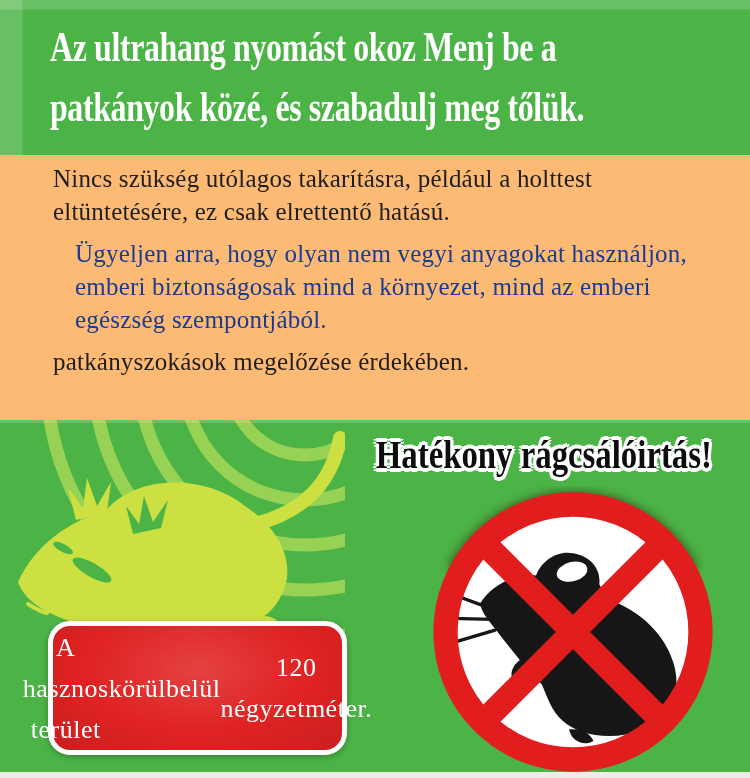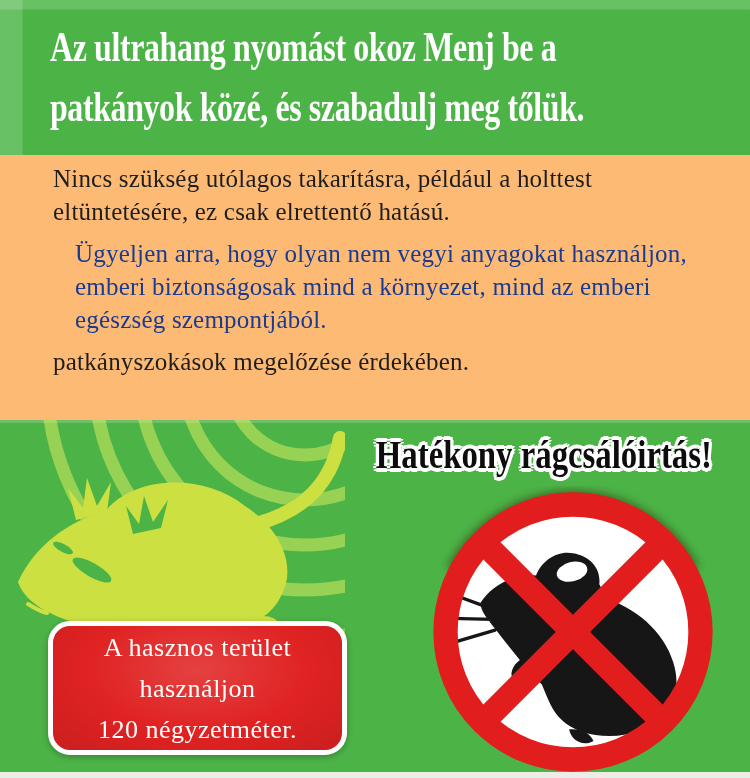--- a/index.html
+++ b/index.html
@@ -48,21 +48,21 @@
       -3px -3px 0 #fff, 3px -3px 0 #fff, -3px 3px 0 #fff, 3px 3px 0 #fff,
       -4px 0 0 #fff, 4px 0 0 #fff, 0 -4px 0 #fff, 0 4px 0 #fff;
   }
   .area-badge {
     position:absolute; left:48px; top:201px; width:299px; height:134px;
     background:
       radial-gradient(ellipse at 50% 35%, rgba(255,255,255,.14) 0%, rgba(0,0,0,0) 55%, rgba(0,0,0,.10) 100%),
       var(--red-badge);
     border:5px solid #fff; border-radius:22px;
     box-shadow:0 2px 6px rgba(0,0,0,.28);
-    display:flex; flex-direction:column; justify-content:center; align-items:center;
+    display:flex; justify-content:center; align-items:center;
   }
   .badge-line { color:#fff; font-size:26px; line-height:41px; text-align:center; letter-spacing:.5px; }
   .no-sign { position:absolute; left:427px; top:66px; width:292px; height:292px; display:block; }
 
   
   .bottom-strip { position:absolute; left:0; bottom:0; width:750px; height:6px; background:var(--bottom-strip); }
 </style>
 </head>
 <body>
 
@@ -115,21 +115,21 @@
       <g stroke="var(--rat-yellow)" stroke-width="4" stroke-linecap="round" fill="none">
         <path d="M 30,176 Q 40,184 48,187"></path>
         <path d="M 28,184 Q 39,191 47,193"></path>
       </g>
     </svg>
 
     <div class="promo-headline">Hatékony rágcsálóirtás!</div>
 
     <div class="area-badge">
       <div class="badge-line">A hasznos terület</div>
-      <div class="badge-line">használjon</div>
+      <div class="badge-line">körülbelül</div>
       <div class="badge-line">120 négyzetméter.</div>
     </div>
 
     <svg class="no-sign" viewBox="0 0 300 300" aria-hidden="true">
       <defs>
         <filter id="softblur" x="-30%" y="-30%" width="160%" height="160%">
           <feGaussianBlur stdDeviation="4.5"></feGaussianBlur>
         </filter>
       </defs>
 

